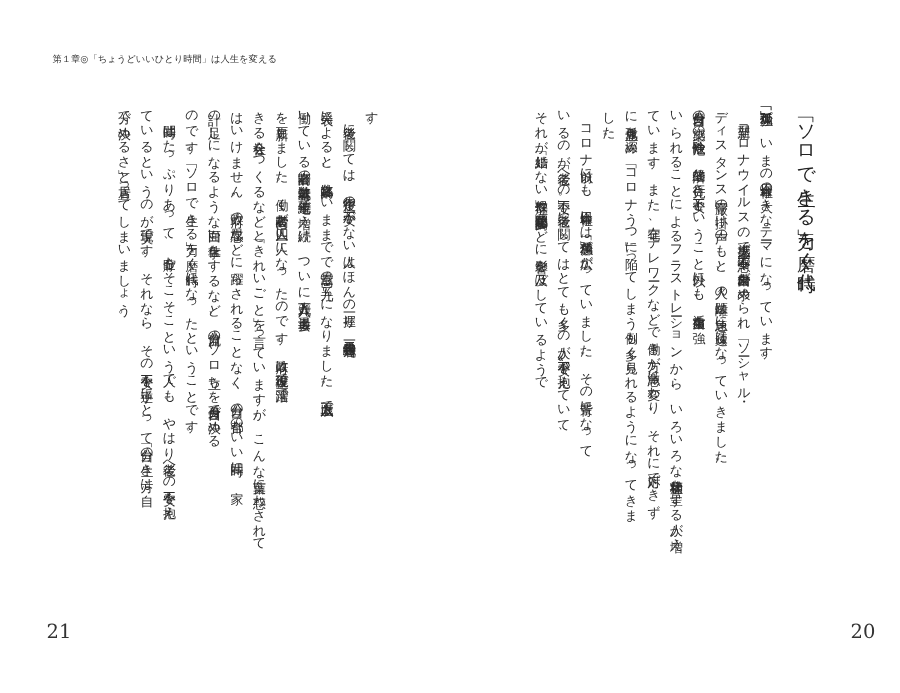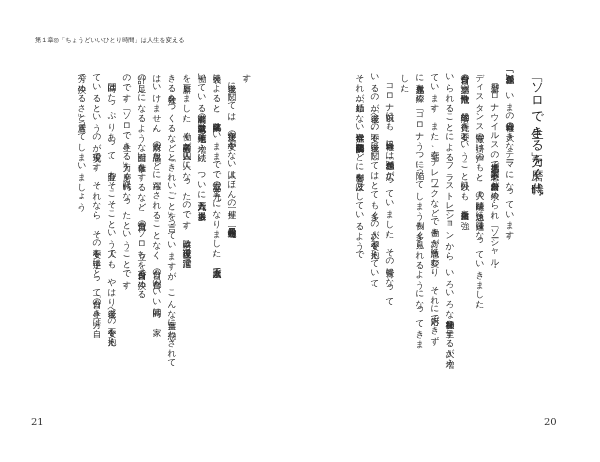--- a/index.html
+++ b/index.html
@@ -68,26 +68,26 @@
       height: 190px;
       font-size: 12.4px;
       line-height: 15px;
       white-space: nowrap;
       color: #222222;
     }
 
     .page-number {
       position: absolute;
       top: 417px;
-      font-size: 10px;
+      font-size: 13px;
       line-height: 9px;
       color: #333333;
     }
     .page-number.left-num { left: 31px; }
-    .page-number.right-num { left: 244px; } 
+    .page-number.right-num { left: 267px; } 
   </style>
 </head>
 <body>
 
 <div class="page page-left">
   <div class="running-head">第１章◎「ちょうどいいひとり時間」は人生を変える</div>
 
   <div class="vtext left-body">
     <div class="vline">す。</div>
     <div class="vline">　老後に関しては、定年後の不安がない人はほんの一握り。二〇二一年九月総務省の</div>

